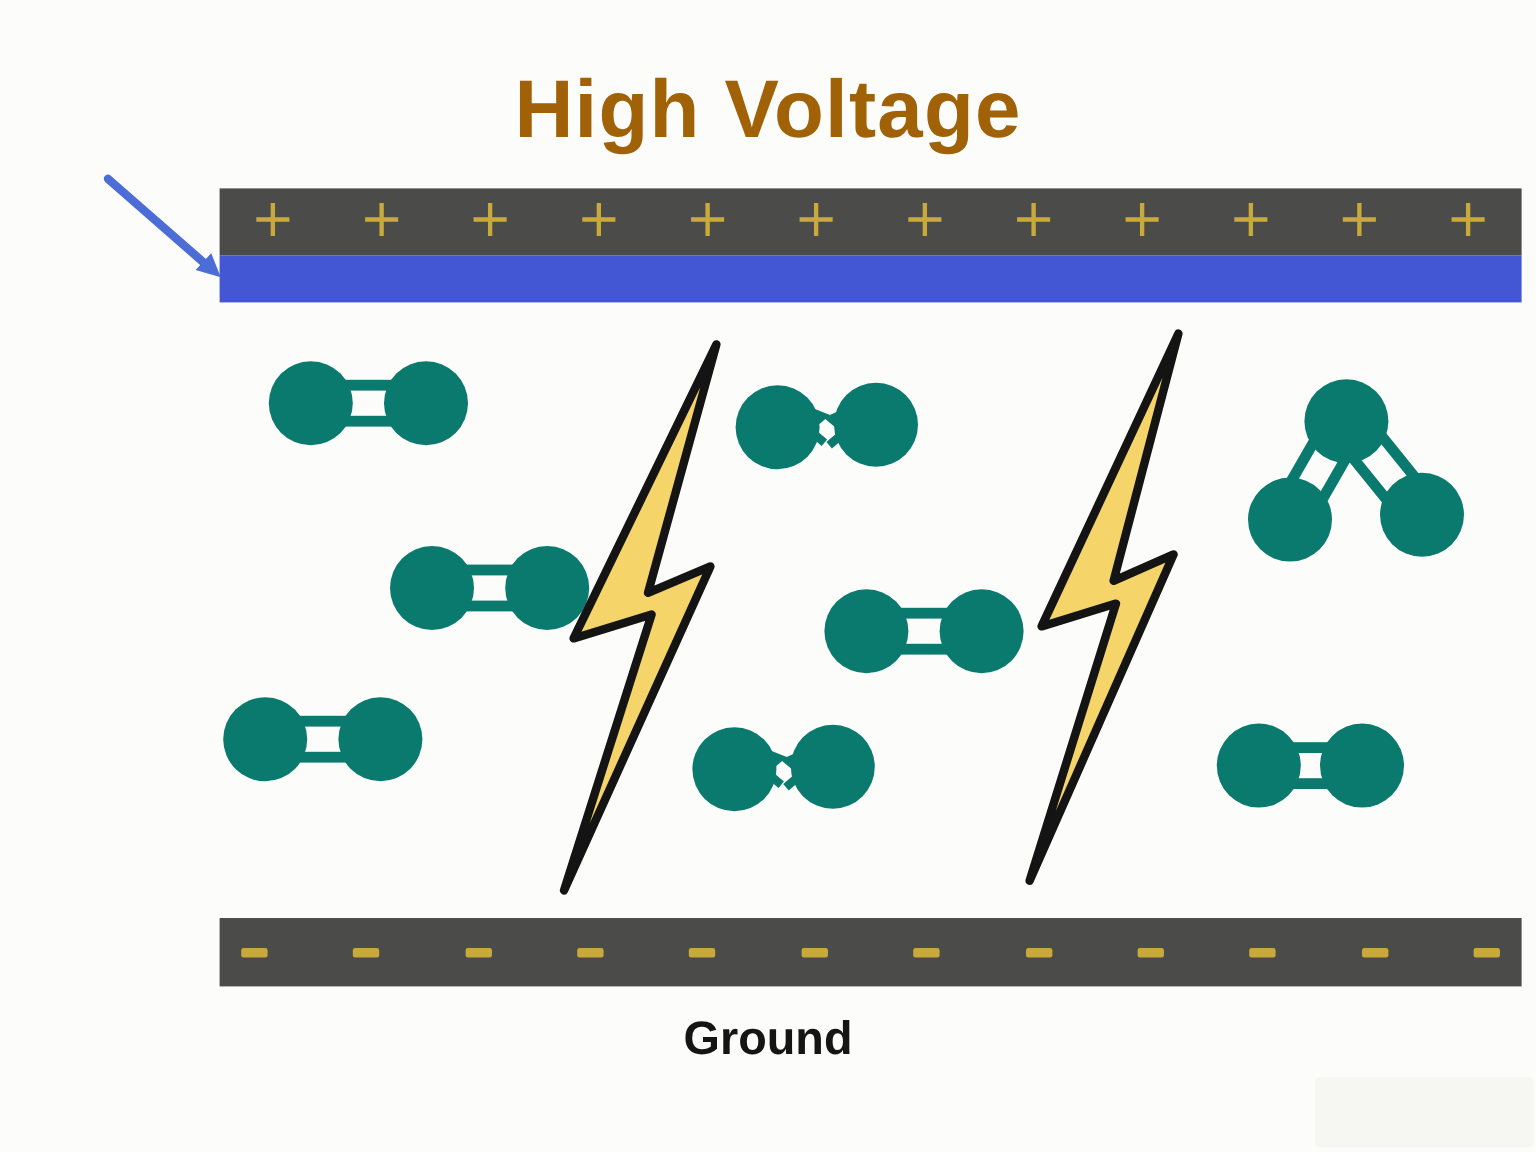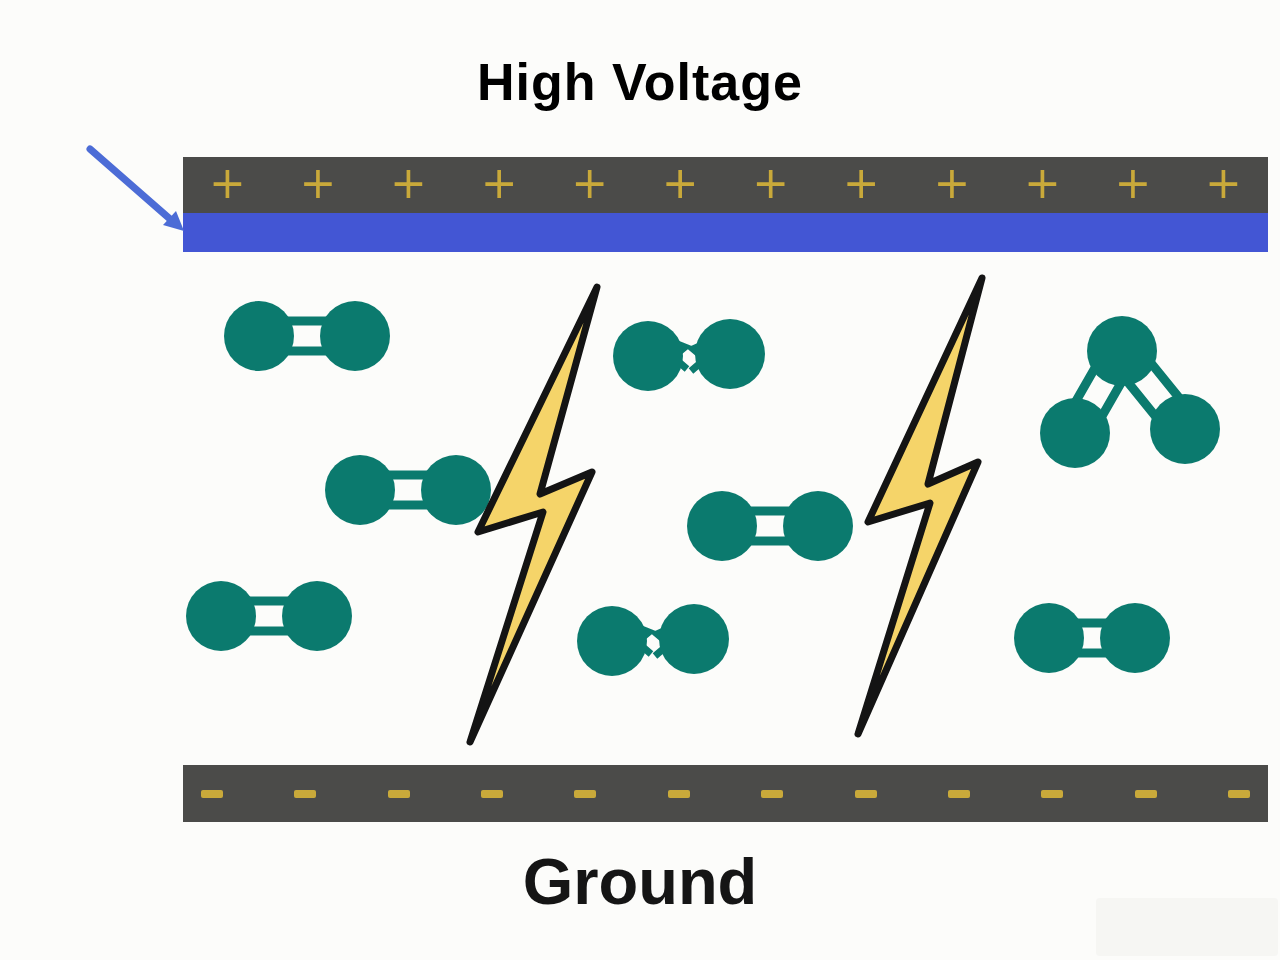--- a/index.html
+++ b/index.html
@@ -2,37 +2,37 @@
 <html><head>
 <meta charset="utf-8">
 <style>
   html,body{margin:0;padding:0;background:#ffffff;}
   .stage{
     position:relative;width:1280px;height:960px;overflow:hidden;
     background:#fcfcfa;font-family:"Liberation Sans",sans-serif;
   }
   .title{
     position:absolute;top:52px;left:0;width:100%;text-align:center;
-    font-size:52px;font-weight:700;color:#000000;letter-spacing:1px;
+    font-size:68px;font-weight:700;color:#a16207;letter-spacing:1px;
   }
   .dielectric-label{
     position:absolute;top:102px;left:8px;font-size:36px;font-weight:700;color:#151515;
   }
   .electrode{
     position:absolute;left:183px;width:1085px;display:flex;align-items:center;
     justify-content:space-between;box-sizing:border-box;
   }
   .electrode.top{top:157px;height:56px;padding:0 26px;}
   .electrode.bottom{top:765px;height:57px;padding:0 18px;}
   .dielectric-bar{position:absolute;left:183px;top:213px;width:1085px;height:39px;}
   .plus{font-family:"DejaVu Sans",sans-serif;font-size:44px;font-weight:500;line-height:1;transform:translateY(-2px);}
   .minus{width:22px;height:8px;border-radius:2px;}
   .ground{
     position:absolute;top:844px;left:0;width:100%;text-align:center;
-    font-size:65px;font-weight:700;color:#151515;
+    font-size:39px;font-weight:700;color:#151515;
   }
   .watermark{
     position:absolute;right:2px;bottom:4px;width:182px;height:58px;
     background:#f2f2ee;border-radius:4px;opacity:.6;
   }
   #scene{position:absolute;left:0;top:0;pointer-events:none;}
 </style>
 </head>
 <body>
 

